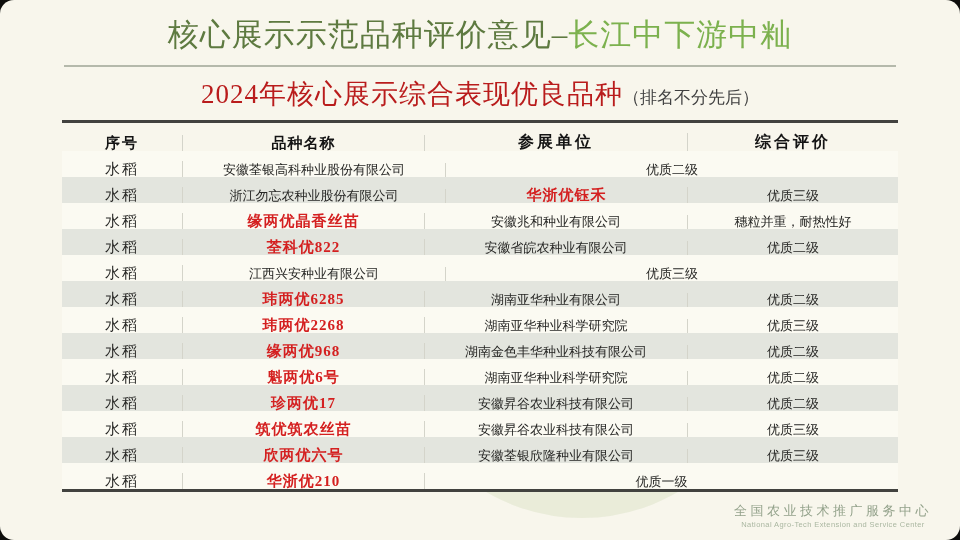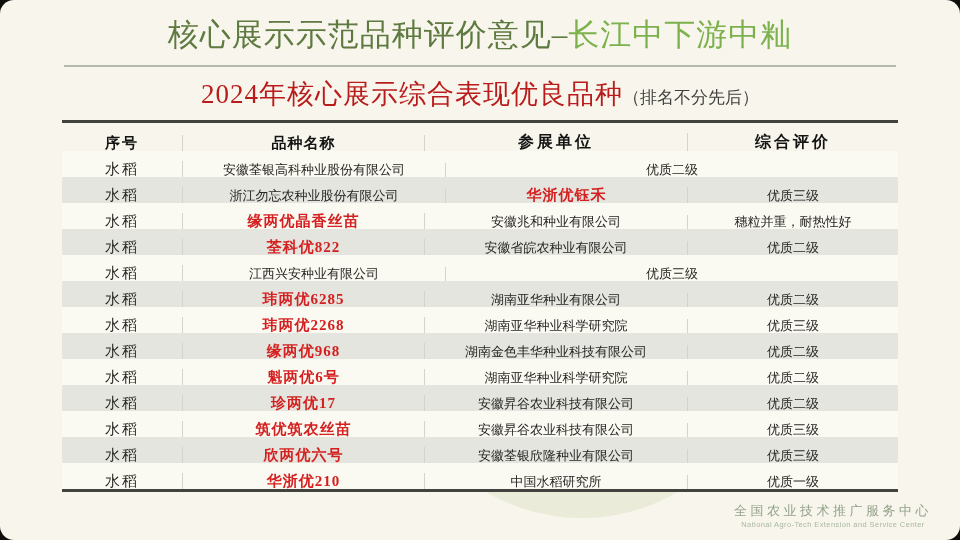--- a/index.html
+++ b/index.html
@@ -159,21 +159,20 @@
   <div class="t-row stripe">
     <div class="cell c1">水稻</div>
     <div class="cell c2">欣两优六号</div>
     <div class="cell c3">安徽荃银欣隆种业有限公司</div>
     <div class="cell c4">优质三级</div>
   </div>
 
   <div class="t-row">
     <div class="cell c1">水稻</div>
     <div class="cell c2">华浙优210</div>
-    <div class="cell c3">中国水稻研究所</div>
     <div class="cell c4">优质一级</div>
   </div>
 </div>
   </div>
 
   <div class="footer">
     <div class="footer-cn">全国农业技术推广服务中心</div>
     <div class="footer-en">National Agro-Tech Extension and Service Center</div>
   </div>
 

